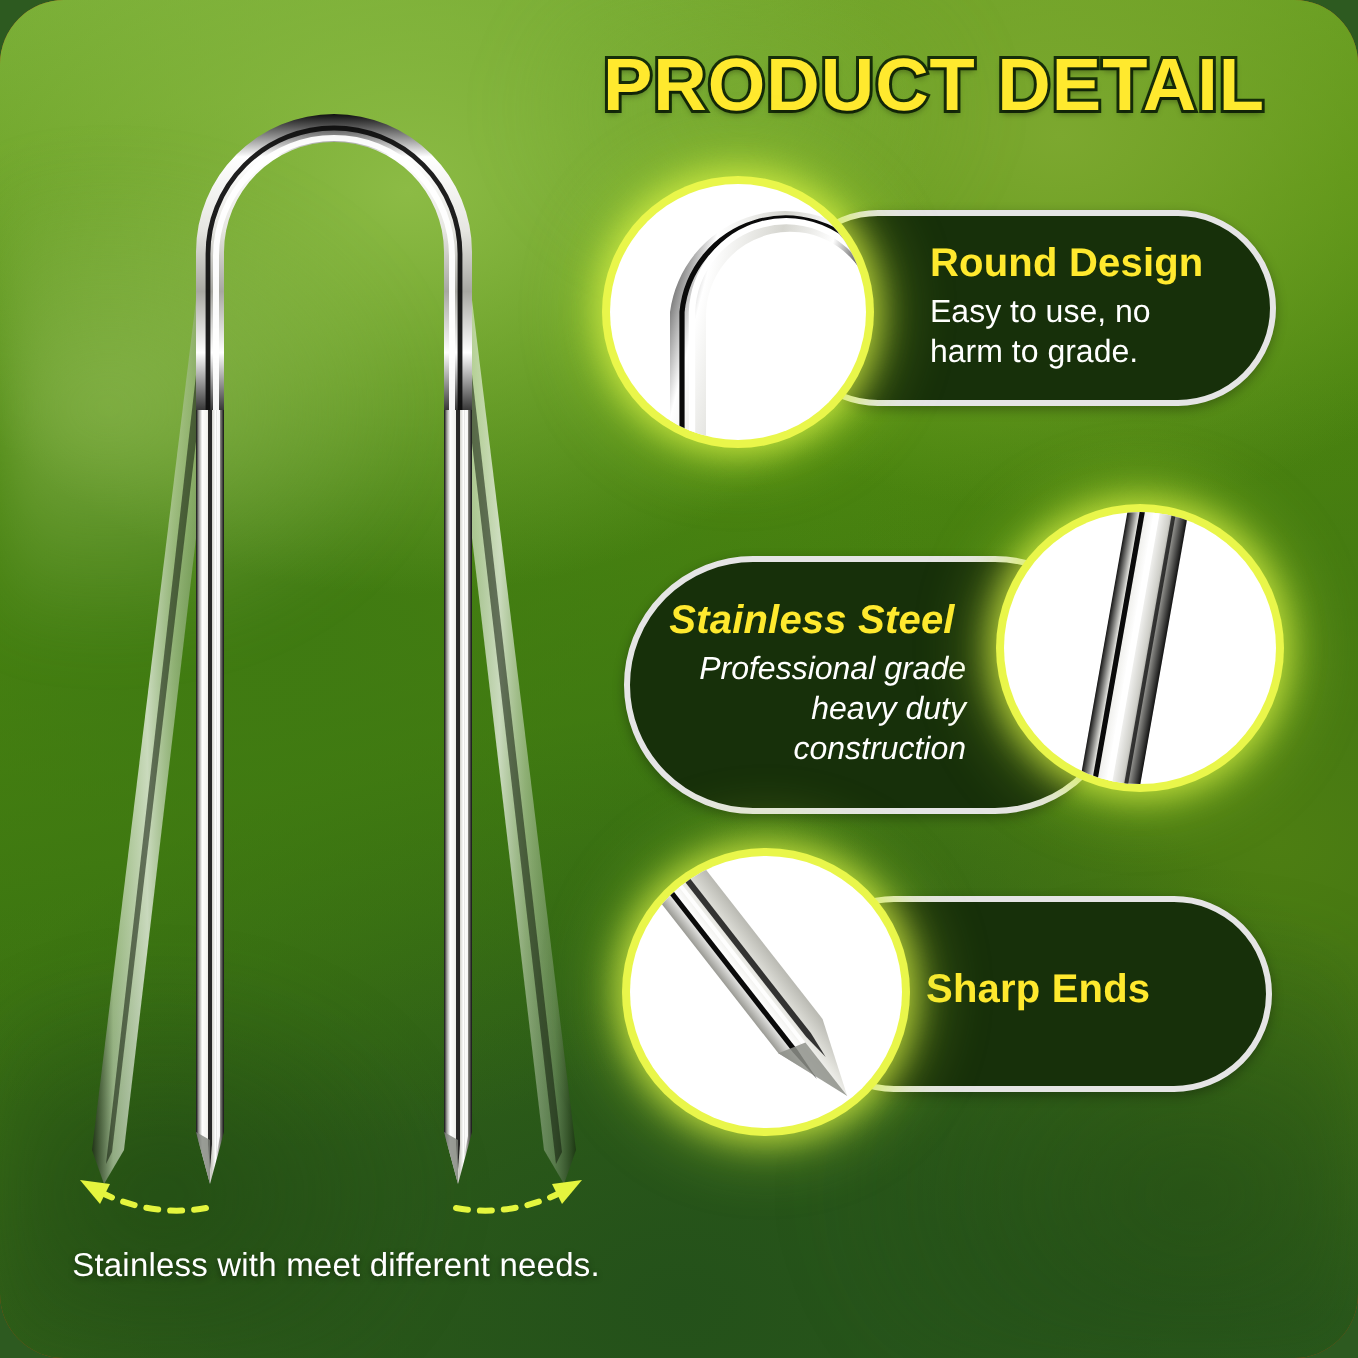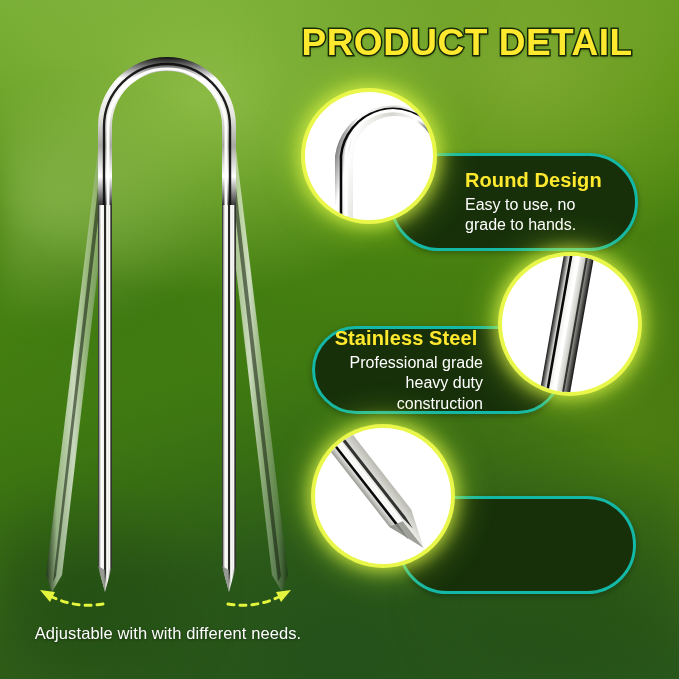--- a/index.html
+++ b/index.html
@@ -8,20 +8,21 @@
     padding: 0;
     background: #2d5a20;
   }
   #stage {
     position: relative;
     width: 679px;
     height: 679px;
     overflow: hidden;
     font-family: "Liberation Sans", sans-serif;
     background: #c2410c;
+    border-radius: 32px;
   }
 
   
   .bg-layer {
     position: absolute;
     inset: 0;
   }
   .bg-base {
     background:
       radial-gradient(ellipse 62% 48% at 30% 14%,  #8cbb45 0%, rgba(140,187,69,0) 62%),
@@ -60,24 +61,23 @@
   
   .product { position: absolute; left: 0; top: 0; width: 330px; height: 620px; }
 
   
   .feature { position: absolute; }
 
   .pill {
     position: absolute;
     box-sizing: border-box;
     background: #17300a;
-    border: 3px solid #14b8a6;
+    border: 3px solid #e5e5e5;
     border-radius: 999px;
     box-shadow: 0 2px 6px rgba(0,0,0,.30);
-    margin-top: 48px;
   }
   .pill-inner {
     position: absolute;
     top: 50%;
     transform: translateY(-50%);
     width: 100%;
     box-sizing: border-box;
   }
   .feat-title {
     color: #ffe92e;
@@ -206,28 +206,28 @@
     <svg width="330" height="54" viewBox="0 0 330 54">
       <g stroke="#e4f53e" stroke-width="3" fill="none" stroke-linecap="round">
         <path d="M 103,34 Q 75,39 48,25" stroke-dasharray="6 6"></path>
         <path d="M 228,34 Q 256,39 283,25" stroke-dasharray="6 6"></path>
       </g>
       <polygon points="40,20 55,22 50,32" fill="#e4f53e"></polygon>
       <polygon points="291,20 276,22 281,32" fill="#e4f53e"></polygon>
     </svg>
   </div>
 
-  <div class="caption">Adjustable with with different needs.</div>
+  <div class="caption">Stainless with meet different needs.</div>
 
   <div class="feature">
     <div class="pill" style="left:390px; top:105px; width:248px; height:98px;">
       <div class="pill-inner" style="padding-left:72px; padding-right:14px; text-align:left;">
         <p class="feat-title">Round Design</p>
         <p class="feat-desc" style="white-space:pre-line;">Easy to use, no
-grade to hands.</p>
+harm to grade.</p>
       </div>
     </div>
     <div class="circle" style="left:305px; top:92px; width:128px; height:128px;">
       <svg width="128" height="128" viewBox="0 0 128 128">
         <defs>
           <linearGradient id="c1a" x1="0" y1="0" x2="1" y2="0.3">
             <stop offset="0" stop-color="#101010"></stop>
             <stop offset="0.25" stop-color="#ffffff"></stop>
             <stop offset="0.55" stop-color="#d6d6d0"></stop>
             <stop offset="0.8" stop-color="#ffffff"></stop>
@@ -237,21 +237,21 @@
 
         <path d="M 30,128 L 30,64 A 58,58 0 0 1 128,30 L 128,48
                  A 42,42 0 0 0 48,66 L 48,128 Z" fill="url(#c1a)"></path>
         <path d="M 36,128 L 36,64 A 52,52 0 0 1 128,36" fill="none" stroke="#0a0a0a" stroke-width="2.6"></path>
         <path d="M 41,128 L 41,64 A 47,47 0 0 1 128,41" fill="none" stroke="#ffffff" stroke-width="3.2"></path>
       </svg>
     </div>
   </div>
 
   <div class="feature">
-    <div class="pill" style="left:312px; top:278px; width:250px; height:88px;">
+    <div class="pill" style="left:312px; top:278px; width:250px; height:129px;font-style:italic;">
       <div class="pill-inner" style="padding-left:14px; padding-right:76px; text-align:center;">
         <p class="feat-title">Stainless Steel</p>
         <p class="feat-desc" style="white-space:pre-line;text-align:right;">Professional grade
 heavy duty
 construction</p>
       </div>
     </div>
     <div class="circle" style="left:502px; top:256px; width:136px; height:136px;">
       <svg width="136" height="136" viewBox="0 0 136 136">
         <defs>
@@ -270,20 +270,21 @@
           <rect x="63" y="-20" width="3" height="180" fill="#ffffff"></rect>
           <rect x="72" y="-20" width="2" height="180" fill="#151515" opacity=".8"></rect>
         </g>
       </svg>
     </div>
   </div>
 
   <div class="feature">
     <div class="pill" style="left:398px; top:448px; width:238px; height:98px;">
       <div class="pill-inner" style="padding-left:62px; padding-right:14px; text-align:left;">
+        <p class="feat-title">Sharp Ends</p>
       </div>
     </div>
     <div class="circle" style="left:315px; top:428px; width:136px; height:136px;">
       <svg width="136" height="136" viewBox="0 0 136 136">
         <defs>
           <linearGradient id="c3a" x1="0" y1="0" x2="1" y2="0">
             <stop offset="0" stop-color="#9a9a94"></stop>
             <stop offset="0.3" stop-color="#ffffff"></stop>
             <stop offset="0.6" stop-color="#e4e4de"></stop>
             <stop offset="1" stop-color="#b9b9b2"></stop>

